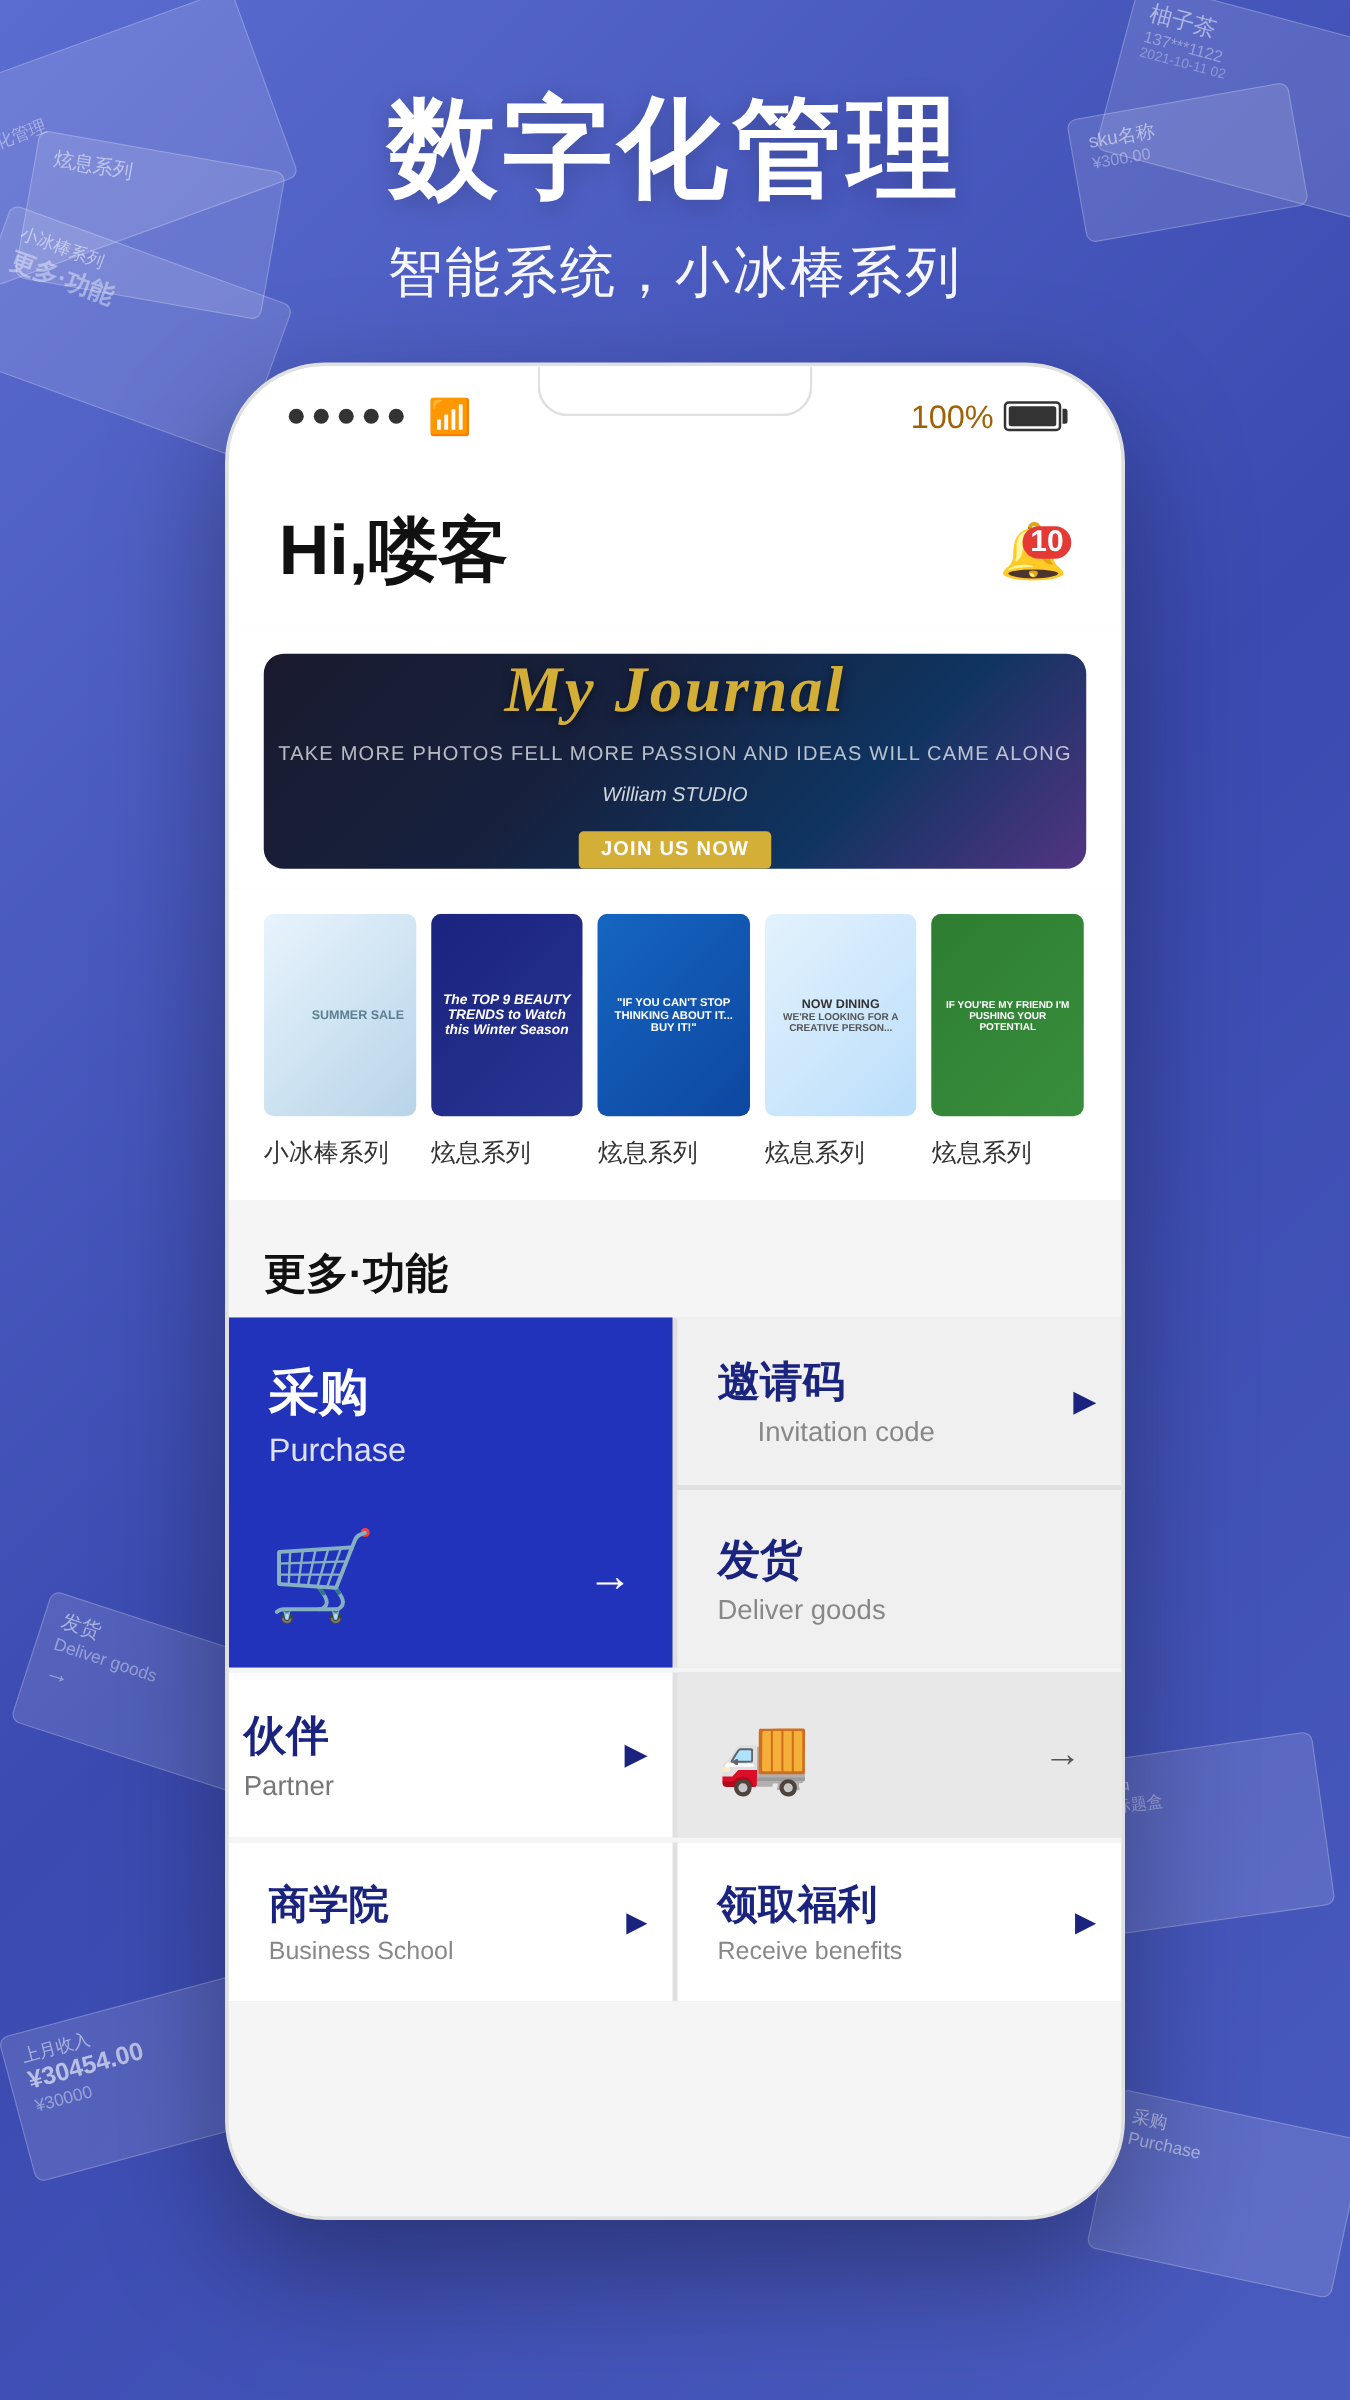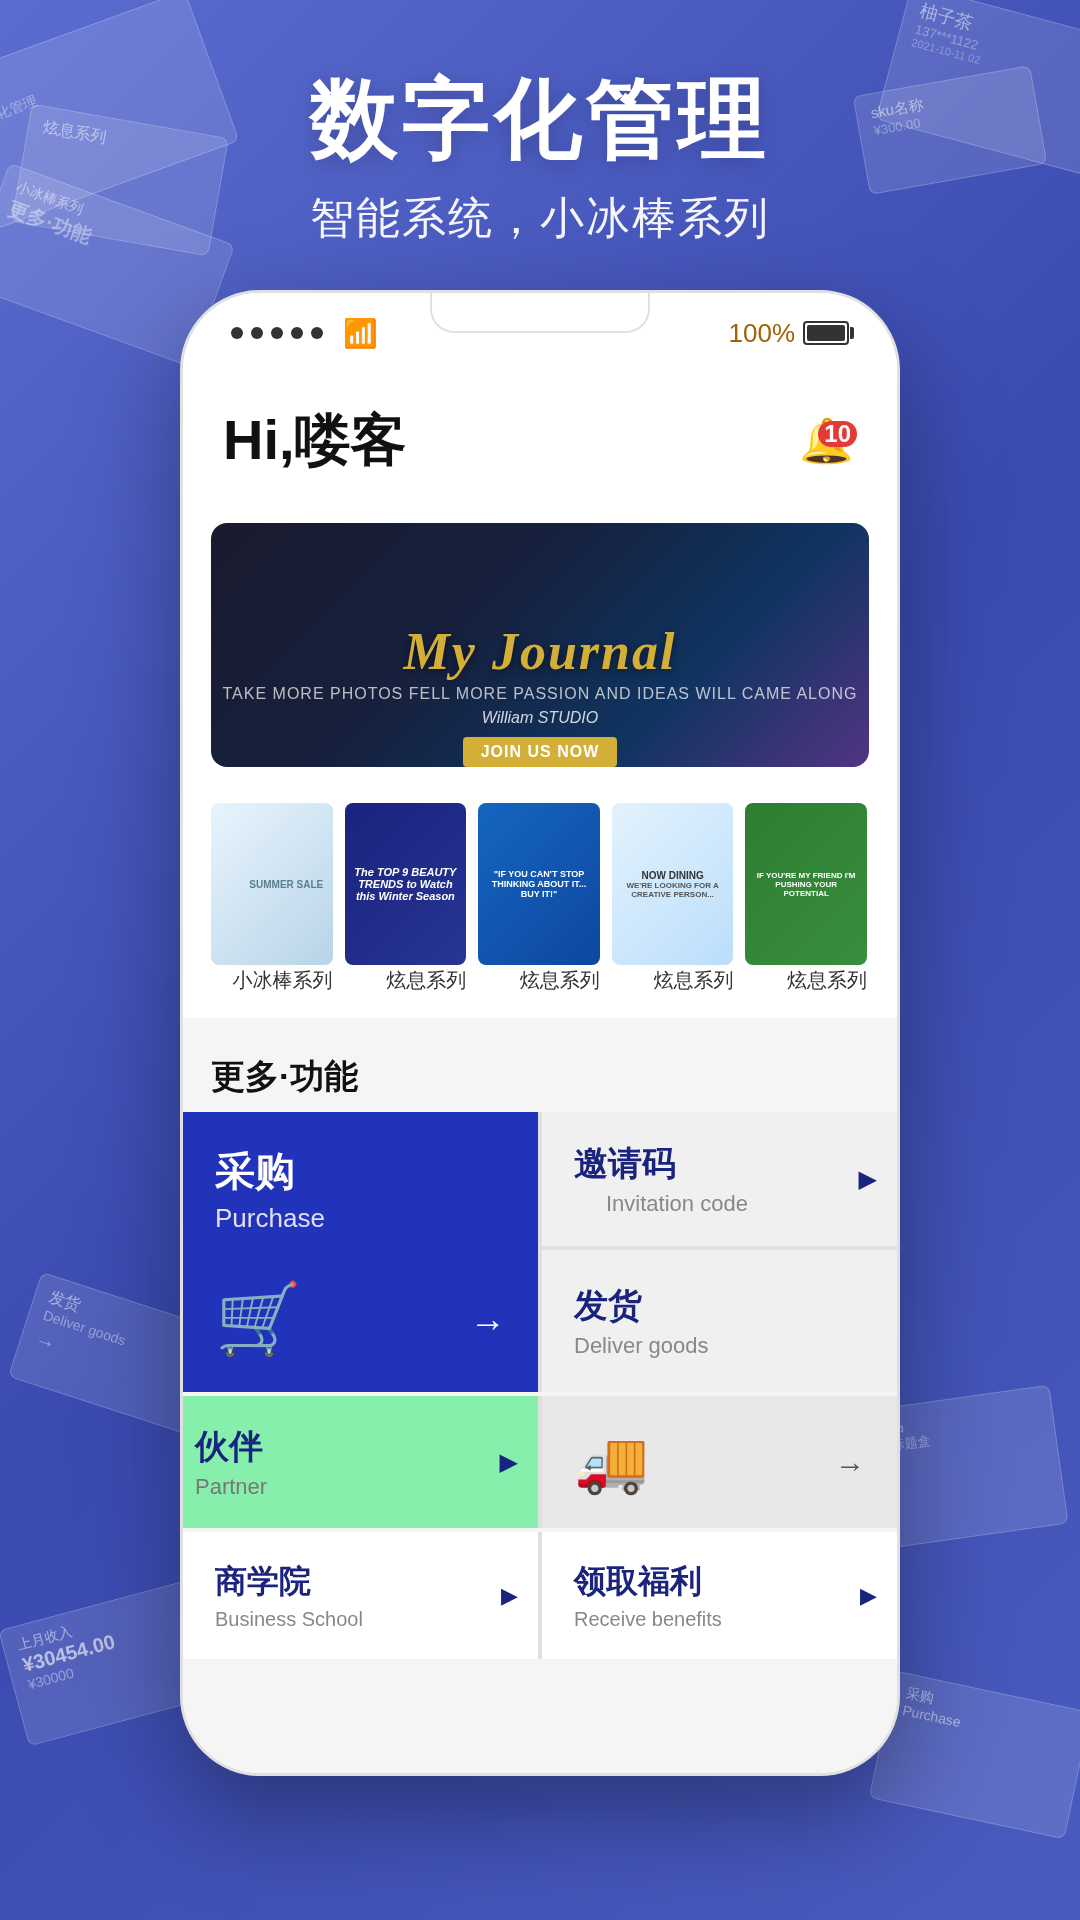--- a/index.html
+++ b/index.html
@@ -215,27 +215,27 @@
     }
 
     
     .banner-section {
       padding: 20px 28px 16px;
       background: #fff;
     }
 
     .banner-img {
       width: 100%;
-      height: 244px;
+      height: 172px;
       border-radius: 16px;
       background: linear-gradient(135deg, #1a1a2e 0%, #16213e 40%, #0f3460 70%, #533483 100%);
       display: flex;
       flex-direction: column;
       align-items: center;
-      justify-content: flex-end;
+      justify-content: space-between;
       overflow: hidden;
       position: relative;
     }
 
     .banner-journal {
       font-size: 52px;
       font-weight: 900;
       color: #d4af37;
       font-style: italic;
       font-family: Georgia, serif;
@@ -278,22 +278,22 @@
     .series-grid {
       display: flex;
       gap: 12px;
       overflow: hidden;
     }
 
     .series-item {
       flex: 0 0 calc(20% - 10px);
       display: flex;
       flex-direction: column;
-      align-items: flex-end;
-      gap: 2px;
+      align-items: flex-start;
+      gap: 16px;
     }
 
     .series-thumb {
       width: 100%;
       aspect-ratio: 3/4;
       border-radius: 8px;
       overflow: hidden;
     }
 
     .thumb-1 { background: linear-gradient(135deg, #e8f4fd, #b8d4e8); }
@@ -623,21 +623,21 @@
           </div>
 
           <div class="deliver-cell">
             <div class="deliver-zh">发货</div>
             <div class="deliver-en">Deliver goods</div>
           </div>
         </div>
 
         <div style="display:grid;grid-template-columns:1fr 1fr;gap:4px;background:#e0e0e0;margin-bottom:4px;">
 
-          <div class="feature-cell" style="background:#86efac;min-height:130px;padding-left:12px;">
+          <div class="feature-cell" style="background:#ffffff;min-height:130px;padding-left:12px;">
             <div class="feature-cell-zh">伙伴</div>
             <div class="feature-cell-en">Partner</div>
             <span class="arrow-icon">▶</span>
           </div>
 
           <div class="deliver-icon-cell">
             <span class="truck-icon">🚚</span>
             <span class="arrow-gray">→</span>
           </div>
         </div>

